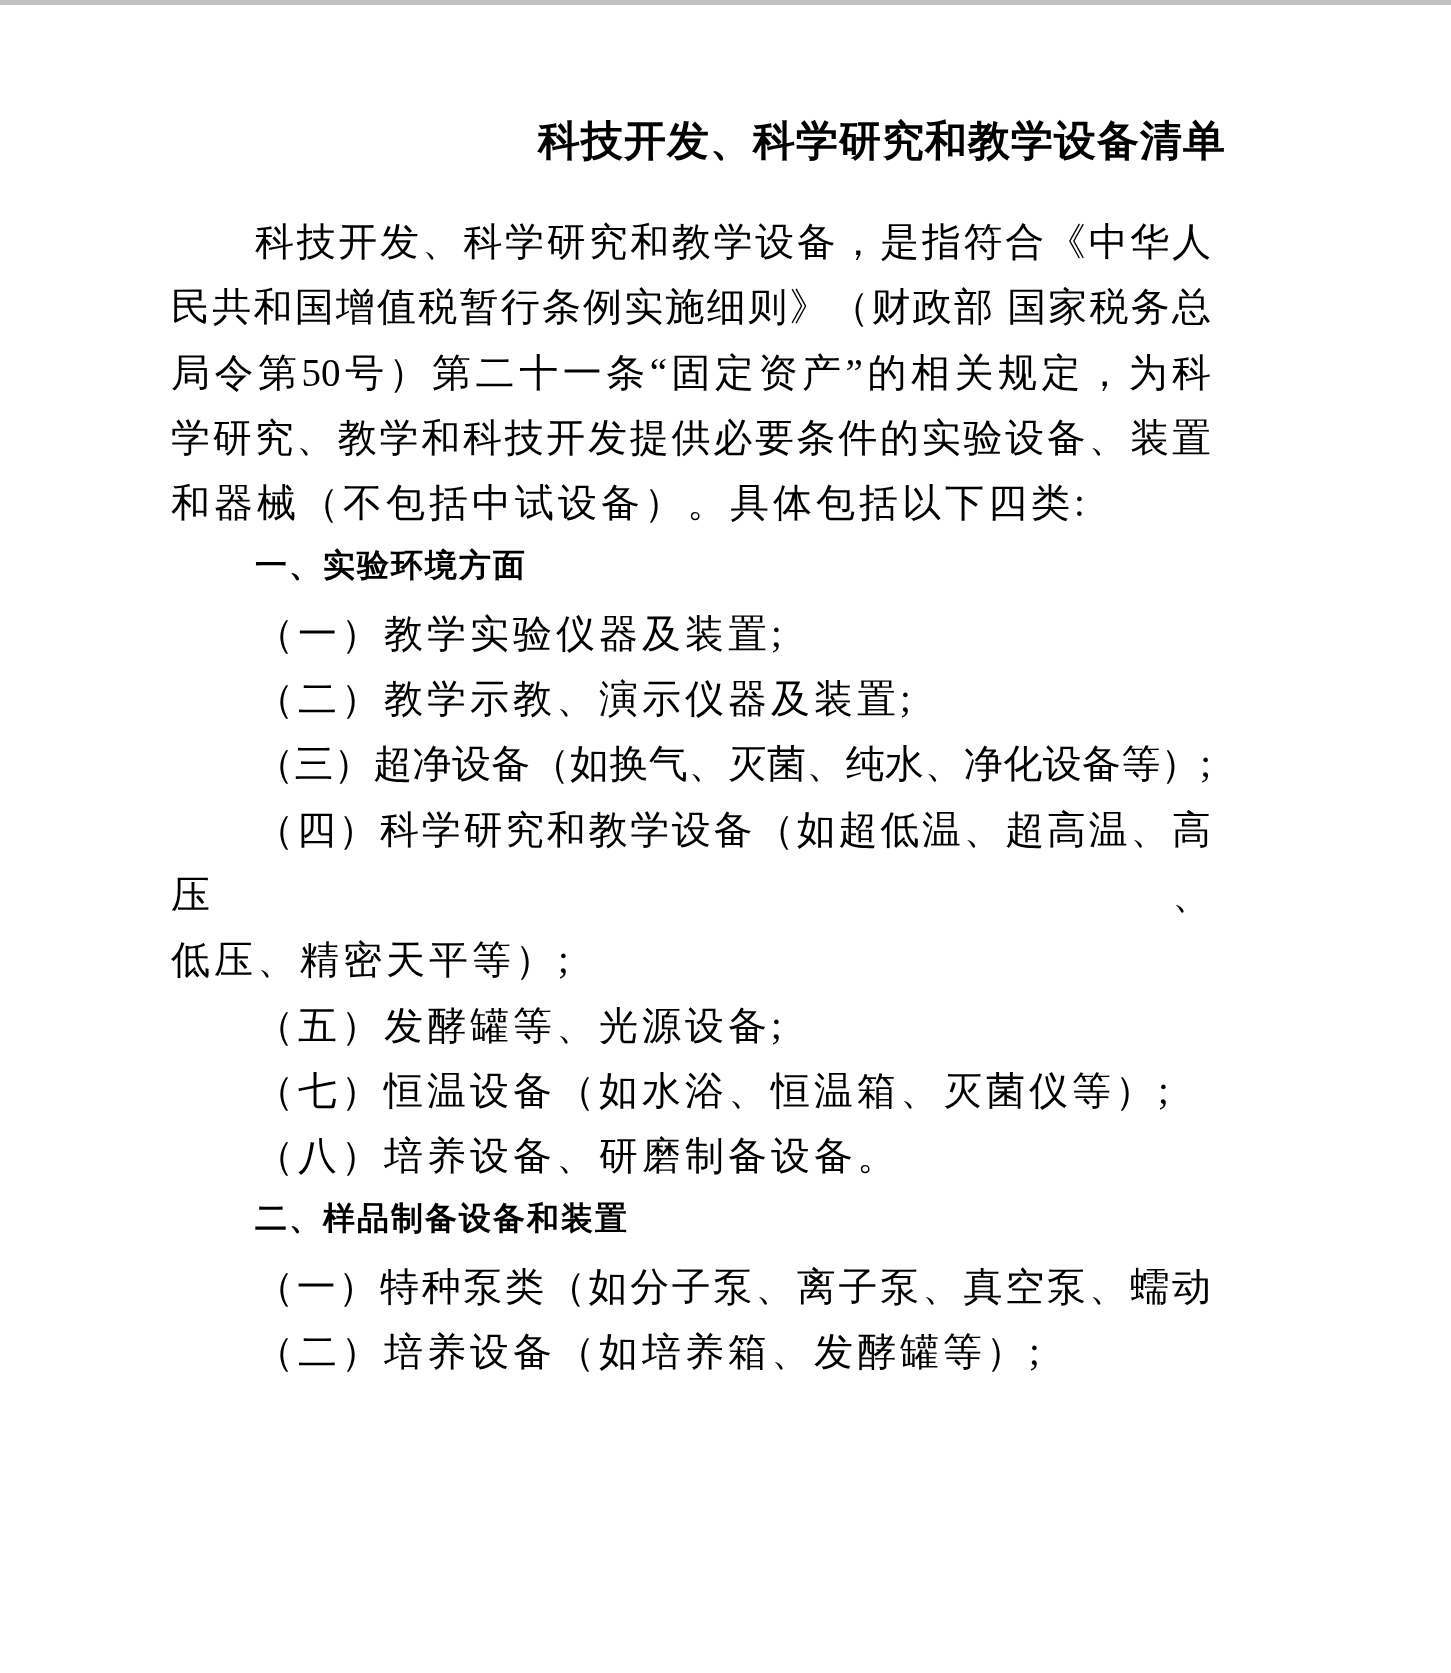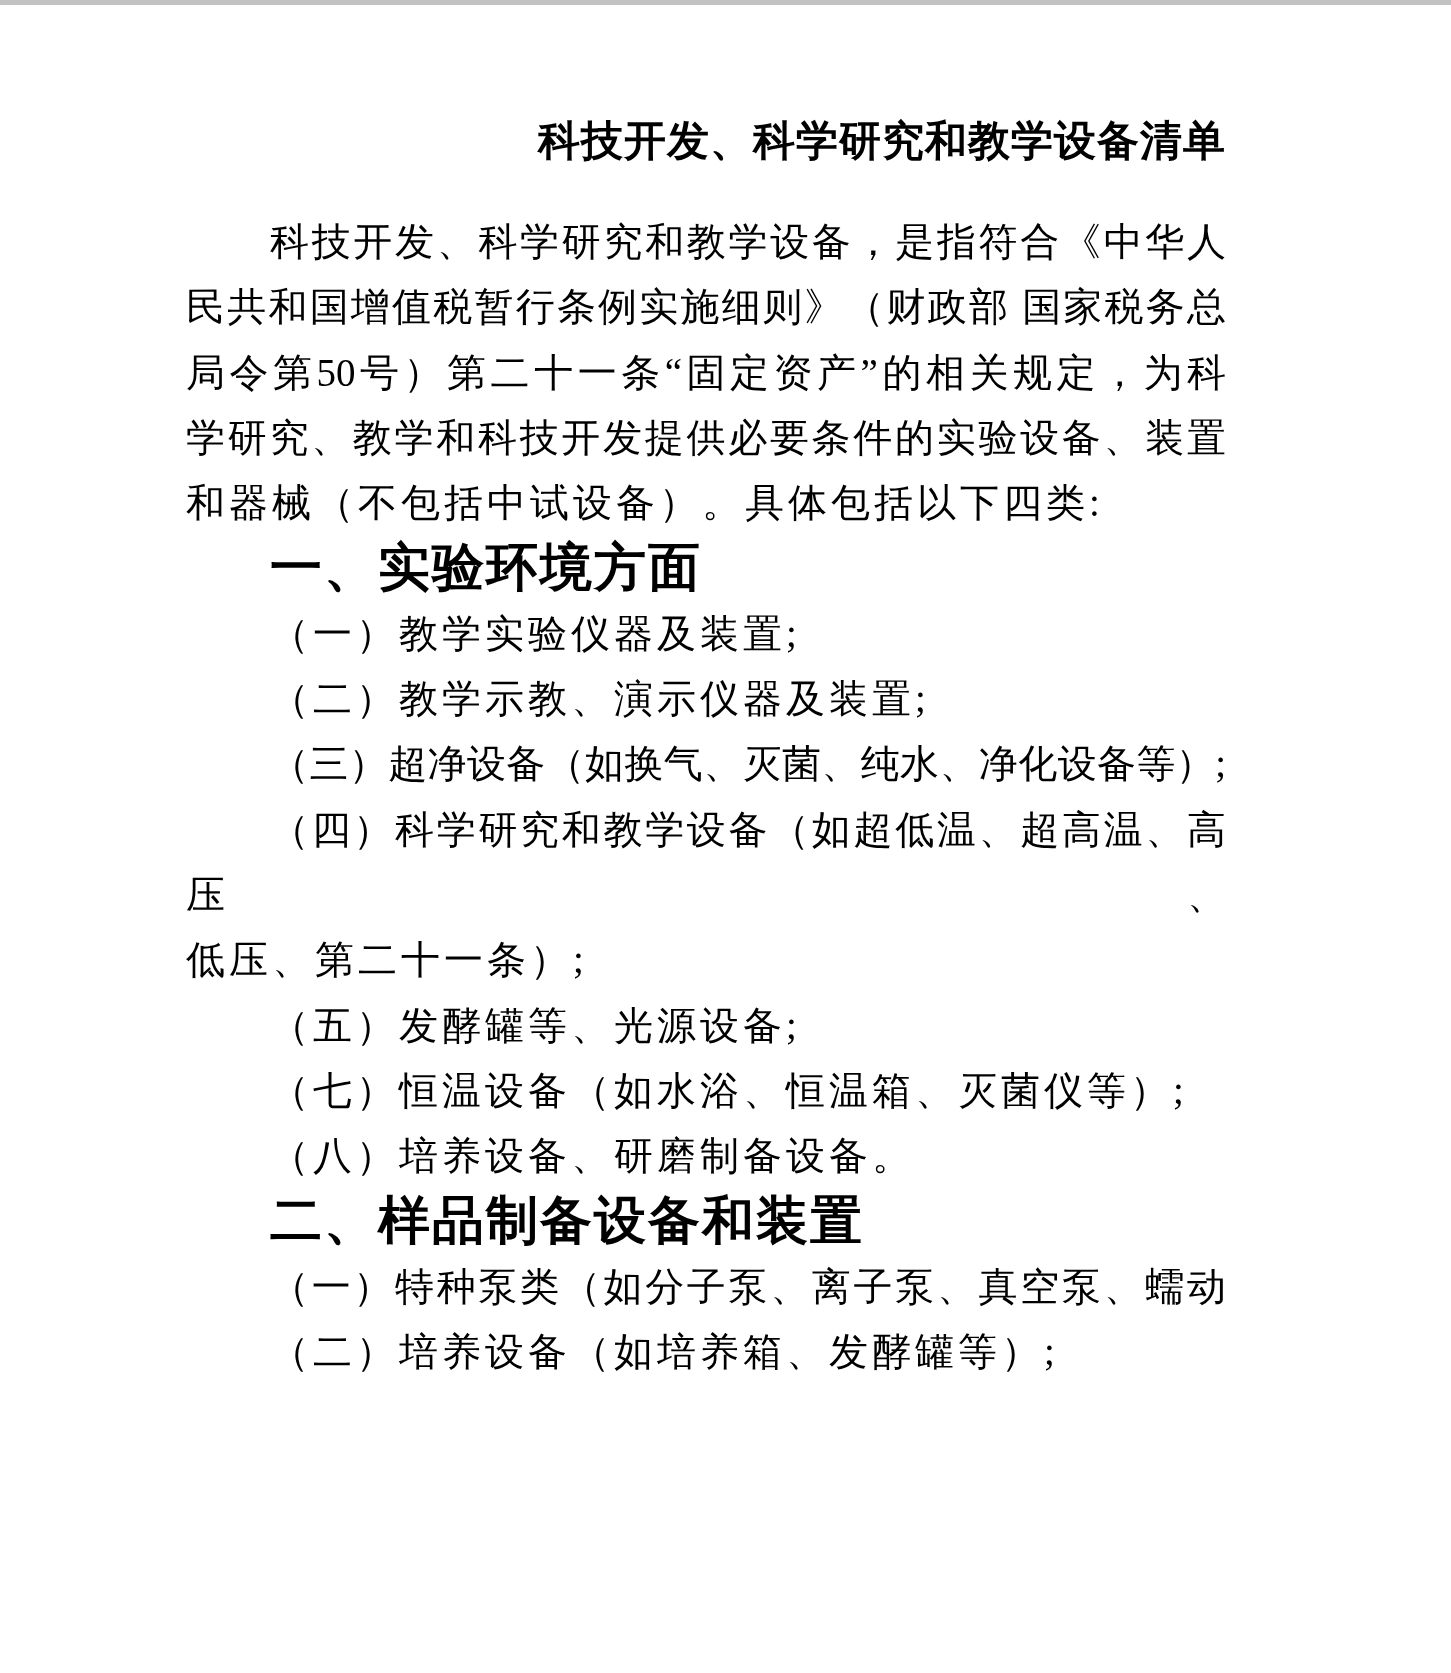--- a/index.html
+++ b/index.html
@@ -33,63 +33,63 @@
     font-size: 42px;
     line-height: 58px;
     font-weight: bold;
     letter-spacing: 1px;
     font-family: "Liberation Serif", serif;
     white-space: nowrap;
   }
   .doc-body {
     position: absolute;
     top: 209px;
-    left: 186px;
+    left: 171px;
     width: 1040px;
     font-size: 39px;
     line-height: 65.3px;
   }
   .text-line {
     letter-spacing: 4px;
     white-space: nowrap;
   }
   .text-line.fill {
     letter-spacing: 0;
     white-space: normal;
     text-align: justify;
     text-align-last: justify;
   }
   .text-line.para {
     text-indent: 84px;
   }
   .text-line.heading {
-    font-family: Liberation Serif, serif;
+    font-family: Liberation Mono, monospace;
     font-weight: bold;
-    font-size: 52px;
+    font-size: 32px;
     letter-spacing: 2px;
   }
 </style>
 </head>
 <body>
 
 <div class="page">
   <div class="top-bar"></div>
   <h1 class="doc-title">科技开发、科学研究和教学设备清单</h1>
   <div class="doc-body">
       <div class="text-line para fill">科技开发、科学研究和教学设备，是指符合《中华人</div>
       <div class="text-line fill">民共和国增值税暂行条例实施细则》（财政部 国家税务总</div>
       <div class="text-line fill">局令第50号）第二十一条“固定资产”的相关规定，为科</div>
       <div class="text-line fill">学研究、教学和科技开发提供必要条件的实验设备、装置</div>
       <div class="text-line">和器械（不包括中试设备）。具体包括以下四类:</div>
       <div class="text-line para heading">一、实验环境方面</div>
       <div class="text-line para">（一）教学实验仪器及装置;</div>
       <div class="text-line para">（二）教学示教、演示仪器及装置;</div>
       <div class="text-line para fill">（三）超净设备（如换气、灭菌、纯水、净化设备等）;</div>
       <div class="text-line para fill">（四）科学研究和教学设备（如超低温、超高温、高压、</div>
-      <div class="text-line">低压、第二十一条）;</div>
+      <div class="text-line">低压、精密天平等）;</div>
       <div class="text-line para">（五）发酵罐等、光源设备;</div>
       <div class="text-line para">（七）恒温设备（如水浴、恒温箱、灭菌仪等）;</div>
       <div class="text-line para">（八）培养设备、研磨制备设备。</div>
       <div class="text-line para heading">二、样品制备设备和装置</div>
       <div class="text-line para fill">（一）特种泵类（如分子泵、离子泵、真空泵、蠕动</div>
       <div class="text-line para">（二）培养设备（如培养箱、发酵罐等）;</div>
     </div>
 </div>
 
 </body></html>

